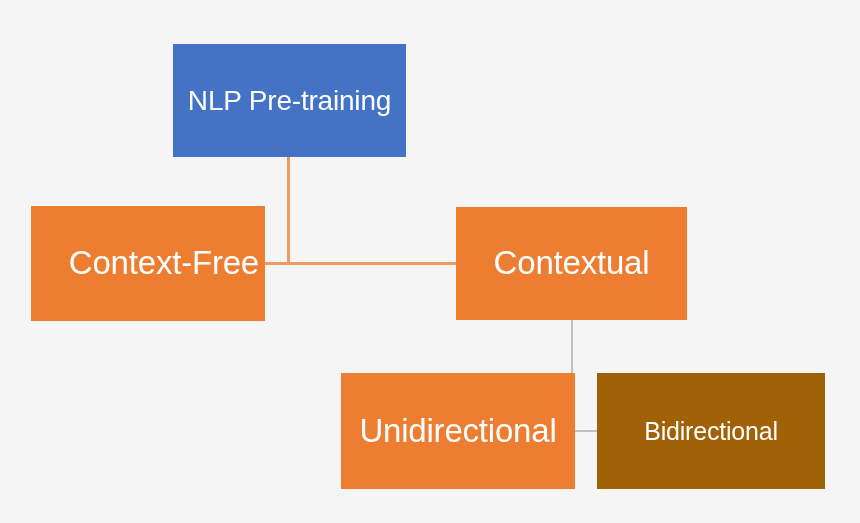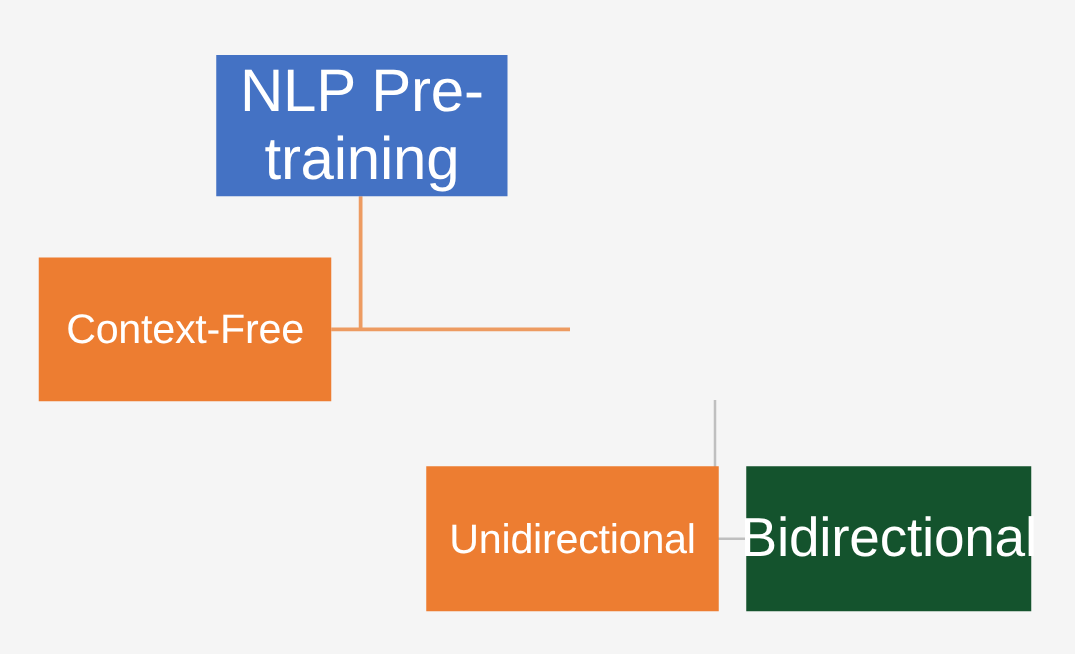--- a/index.html
+++ b/index.html
@@ -34,29 +34,30 @@
     padding: 2px 6px;
     z-index: 3;
     letter-spacing: -0.2px;
   }
   .node-root {
     left: 173px;
     top: 44px;
     width: 233px;
     height: 113px;
     background: #4472c4;
-    font-size: 48px;
+    font-size: 28px;
   }
   .node-context-free {
     left: 31px;
     top: 206px;
     width: 234px;
     height: 115px;
     background: #ed7d31;
     font-size: 33px;
+    justify-content: flex-end;
   }
   .node-contextual {
     left: 456px;
     top: 207px;
     width: 231px;
     height: 113px;
     background: #ed7d31;
     font-size: 33px;
   }
   .node-unidirectional {
@@ -66,22 +67,22 @@
     height: 116px;
     background: #ed7d31;
     font-size: 33px;
     margin-left: 28px;
   }
   .node-bidirectional {
     left: 597px;
     top: 373px;
     width: 228px;
     height: 116px;
-    background: #14532d;
-    font-size: 44px;
+    background: #a16207;
+    font-size: 25px;
   }
   .connector {
     position: absolute;
     z-index: 1;
   }
   .conn-root-vertical {
     left: 287px;
     top: 157px;
     width: 3px;
     height: 107px;
@@ -123,20 +124,23 @@
   <div class="connector conn-lower-horizontal"></div>
 
   <div class="node node-root">
     <span>NLP Pre-training</span>
   </div>
 
   <div class="node node-context-free">
     <span>Context-Free</span>
   </div>
 
+  <div class="node node-contextual">
+    <span>Contextual</span>
+  </div>
 
   <div class="node node-unidirectional">
     <span>Unidirectional</span>
   </div>
 
   <div class="node node-bidirectional">
     <span>Bidirectional</span>
   </div>
 
 </div>

